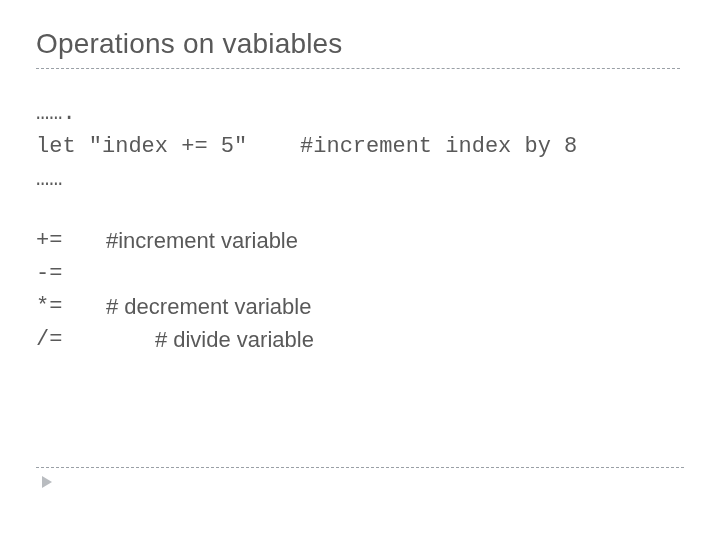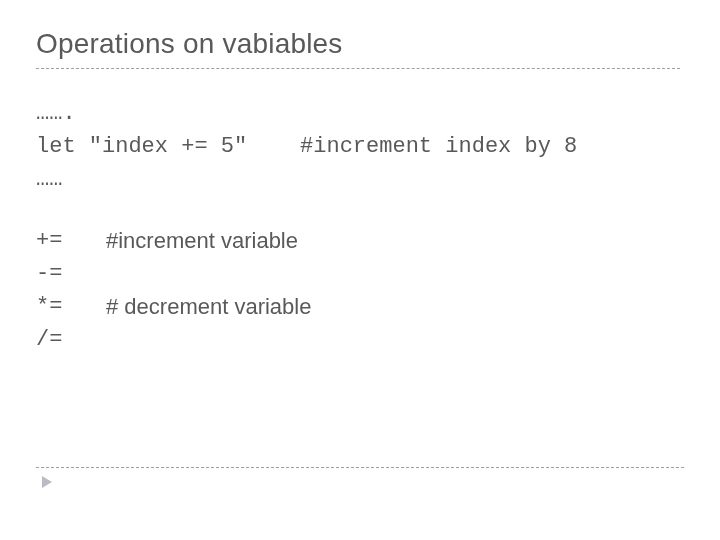--- a/index.html
+++ b/index.html
@@ -94,20 +94,21 @@
     </div>
     <div class="row">
       <span class="op">-=</span>
     </div>
     <div class="row">
       <span class="op">*=</span>
       <span class="desc"># decrement variable</span>
     </div>
     <div class="row">
       <span class="op">/=</span>
+      <span class="desc" style="white-space:pre">        # divide variable</span>
     </div>
   </div>
 
   <hr class="hr-dashed hr-bottom">
 
   <div class="arrow" aria-label="▶"></div>
 
 </div>
 
 </body></html>

